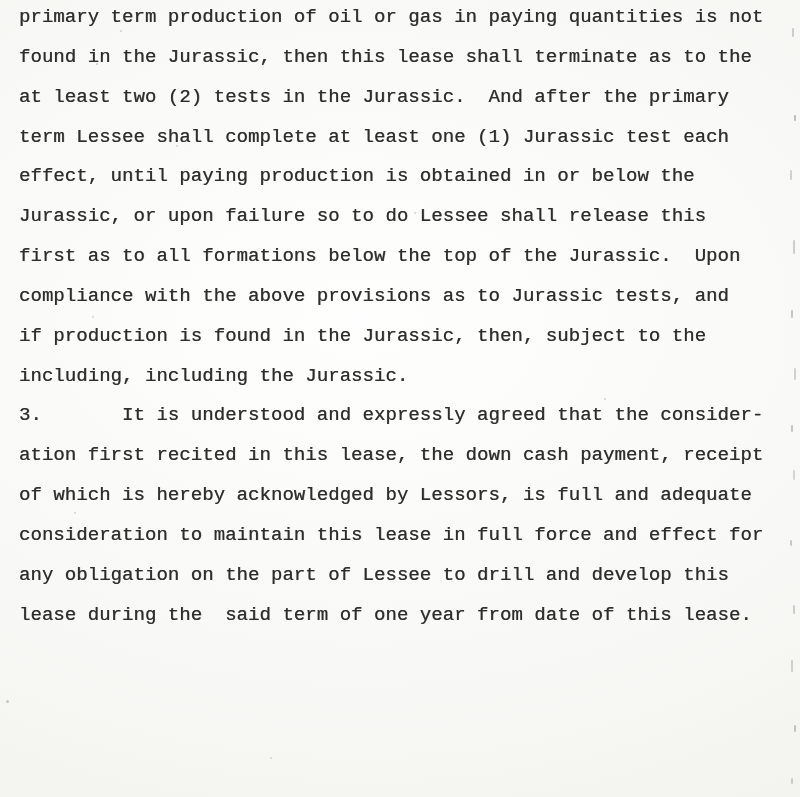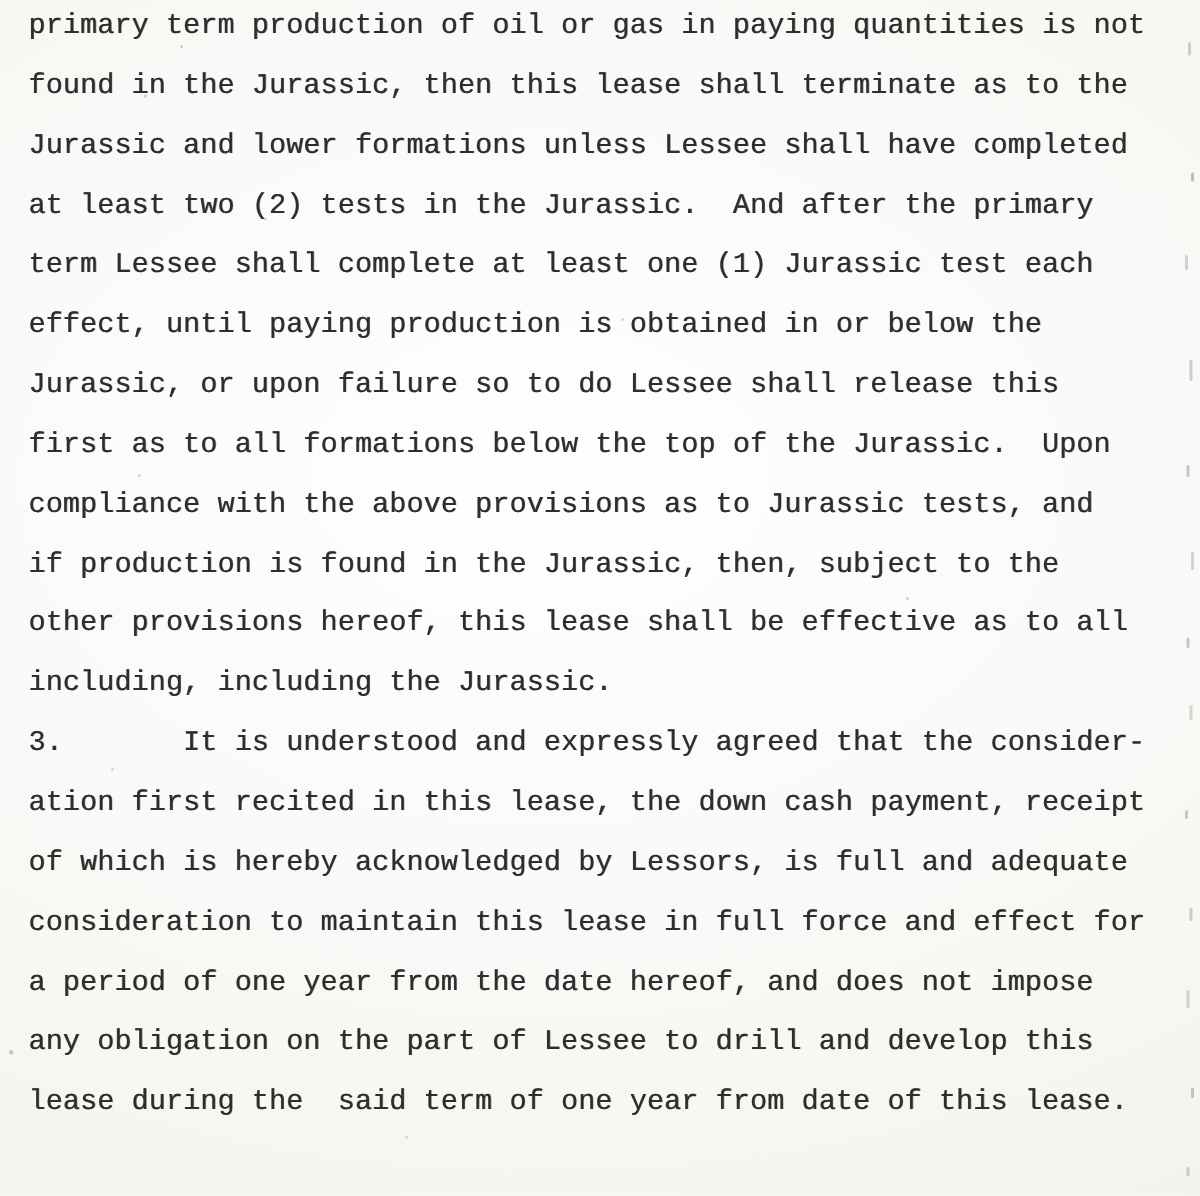--- a/index.html
+++ b/index.html
@@ -92,35 +92,32 @@
   .specks i:nth-child(10){ top: 757px; left: 270px; opacity:.4;}
 </style>
 </head>
 <body>
 
 <div class="paper"></div>
 
 <div class="textblock">
   <div class="line">primary term production of oil or gas in paying quantities is not</div>
   <div class="line">found in the Jurassic, then this lease shall terminate as to the</div>
-  <div class="line">Jurassic and lower formations unless Lessee shall have completed</div>
   <div class="line">at least two (2) tests in the Jurassic.  And after the primary</div>
   <div class="line">term Lessee shall complete at least one (1) Jurassic test each</div>
   <div class="line">effect, until paying production is obtained in or below the</div>
   <div class="line">Jurassic, or upon failure so to do Lessee shall release this</div>
   <div class="line">first as to all formations below the top of the Jurassic.  Upon</div>
   <div class="line">compliance with the above provisions as to Jurassic tests, and</div>
   <div class="line">if production is found in the Jurassic, then, subject to the</div>
-  <div class="line">other provisions hereof, this lease shall be effective as to all</div>
   <div class="line">including, including the Jurassic.</div>
   <div class="line">3.       It is understood and expressly agreed that the consider-</div>
   <div class="line">ation first recited in this lease, the down cash payment, receipt</div>
   <div class="line">of which is hereby acknowledged by Lessors, is full and adequate</div>
   <div class="line">consideration to maintain this lease in full force and effect for</div>
-  <div class="line">a period of one year from the date hereof, and does not impose</div>
   <div class="line">any obligation on the part of Lessee to drill and develop this</div>
   <div class="line">lease during the  said term of one year from date of this lease.</div>
 </div>
 
 <div class="edge-noise">
   <i></i>
     <i></i>
     <i></i>
     <i></i>
     <i></i>

